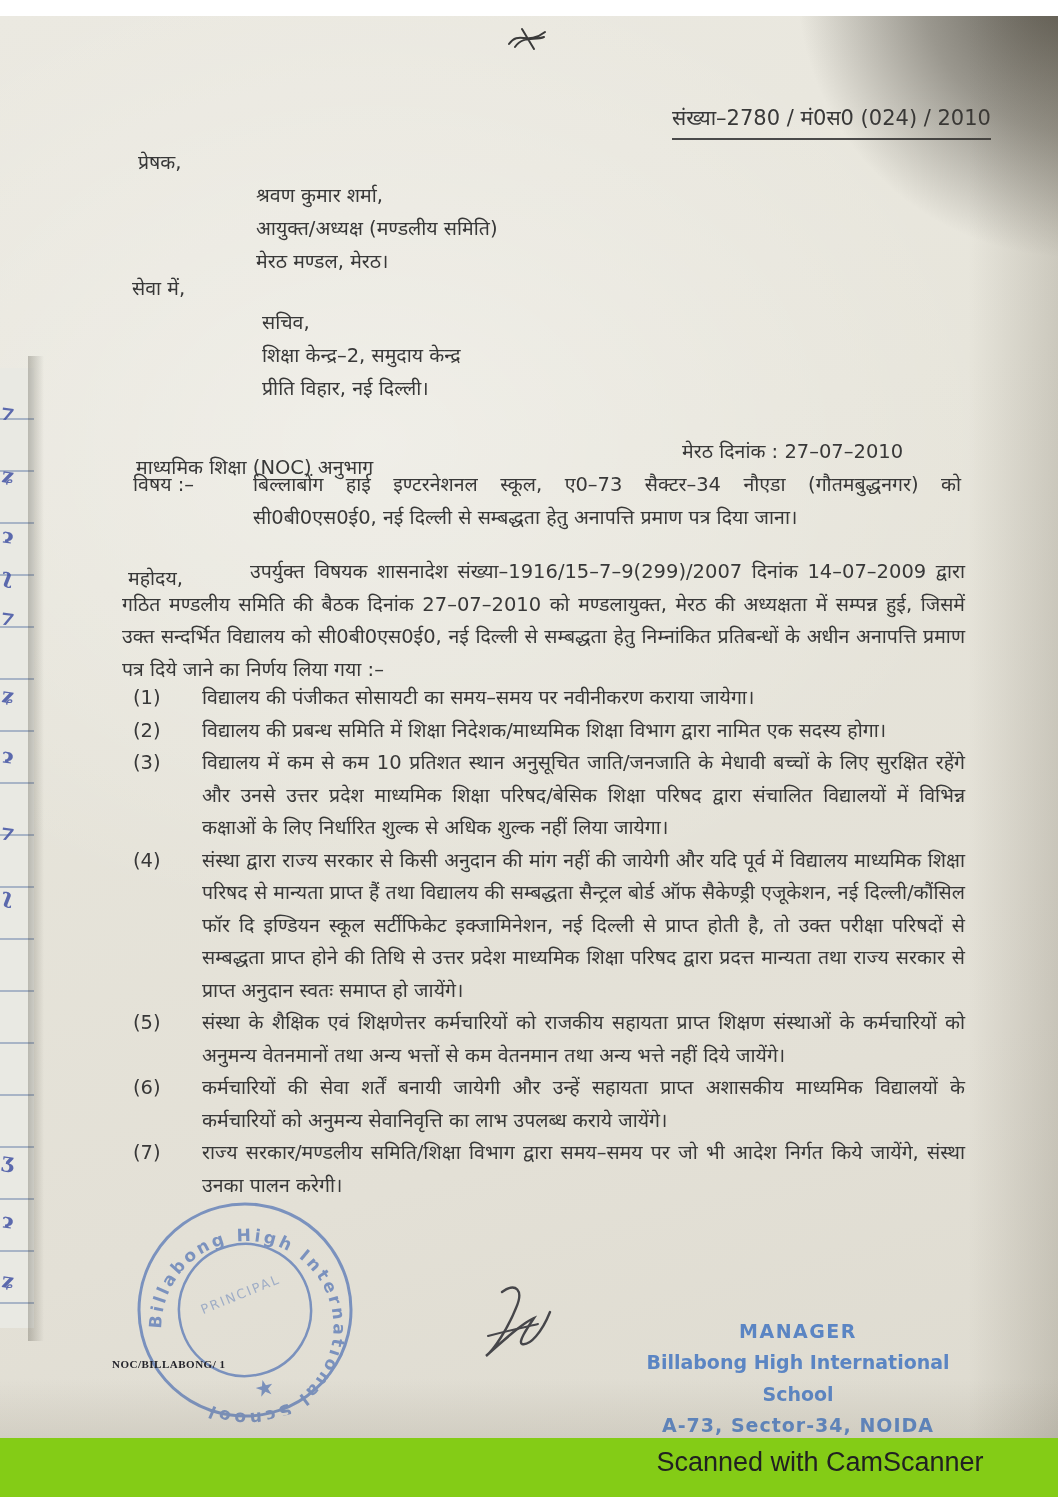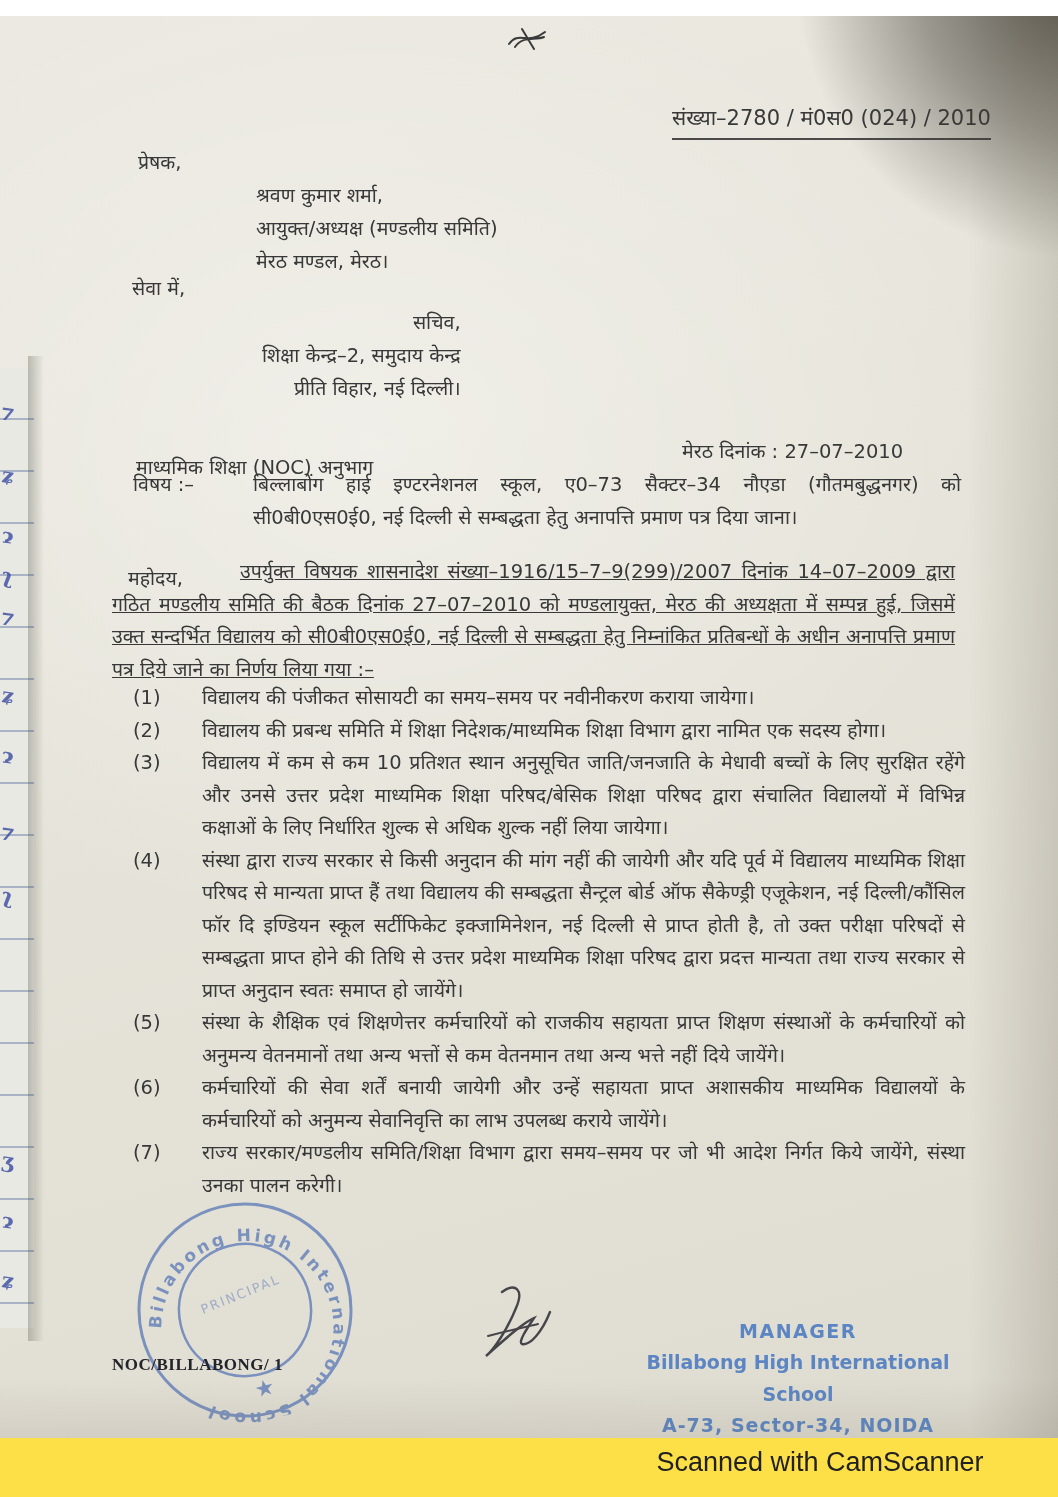--- a/index.html
+++ b/index.html
@@ -22,44 +22,44 @@
   .under-paper .scribble{position:absolute;left:2px;color:#4353a4;font-size:21px;font-weight:bold;
         font-family:"DejaVu Serif",serif;transform:rotate(8deg);opacity:.85;}
   .left-edge-shade{position:absolute;left:28px;top:340px;width:16px;height:985px;pointer-events:none;
         background:linear-gradient(90deg,rgba(75,72,60,.30),rgba(75,72,60,0));}
   
   .t{position:absolute;font-size:19.5px;line-height:33px;color:#383838;}
   .ref-no{left:672px;top:86px;font-size:21px;border-bottom:2px solid #4a4a4a;padding-bottom:3px;}
   .from-label{left:138px;top:130px;}
   .from-lines{left:256px;top:163px;}
   .to-label{left:116px;top:256px;margin-left:16px;}
-  .to-lines{left:262px;top:290px;text-align:right;}
+  .to-lines{left:262px;top:290px;}
   .section-line{left:136px;top:419px;margin-top:16px;}
   .date-line{left:682px;top:419px;}
   .subject-label{left:133px;top:452px;}
   .subject-text{left:253px;top:452px;width:708px;text-align:justify;}
   .salutation{left:128px;top:518px;margin-top:28px;}
-  .body-para{left:112px;top:540px;width:843px;text-align:justify;text-indent:128px;line-height:32.5px;text-decoration:underline;}
+  .body-para{left:122px;top:540px;width:843px;text-align:justify;text-indent:128px;line-height:32.5px;}
   .items{position:absolute;left:133px;top:666px;width:832px;font-size:19.5px;line-height:32.5px;}
   .item{display:flex;}
   .item .num{width:57px;flex:none;}
   .item .txt{flex:1;text-align:justify;margin-left:12px;}
   
   .noc-ref{left:112px;top:1332px;font-family:"Liberation Serif",serif;font-weight:bold;
-           font-size:17px;letter-spacing:.5px;color:#23232a;}
+           font-size:11px;letter-spacing:.5px;color:#23232a;}
   .manager-block{left:608px;top:1300px;width:380px;text-align:center;color:#4d7cc2;opacity:.9;}
   .manager-line1{font-size:19px;font-weight:bold;letter-spacing:1.5px;line-height:30px;}
   .manager-line2{font-size:19px;font-weight:bold;line-height:32px;}
   .manager-line3{font-size:19px;font-weight:bold;letter-spacing:1px;line-height:30px;}
   .stamp{position:absolute;left:133px;top:1182px;width:224px;height:224px;opacity:.62;transform:rotate(-14deg);}
   .signature-svg{position:absolute;left:472px;top:1262px;}
   .pen-mark{position:absolute;left:505px;top:8px;}
   
   .top-strip{position:absolute;left:0;top:0;width:100%;height:16px;background:#ffffff;}
-  .bottom-strip{position:absolute;left:0;top:1438px;width:100%;height:59px;background:#fde047;}
+  .bottom-strip{position:absolute;left:0;top:1438px;width:100%;height:59px;background:#84cc16;}
   .watermark{position:absolute;left:600px;top:9px;width:440px;text-align:center;
              font-family:"Liberation Sans",sans-serif;font-size:27px;color:#212121;}
 </style>
 </head>
 <body>
 
 <div class="screen">
 
   <div class="top-strip"></div>
 

